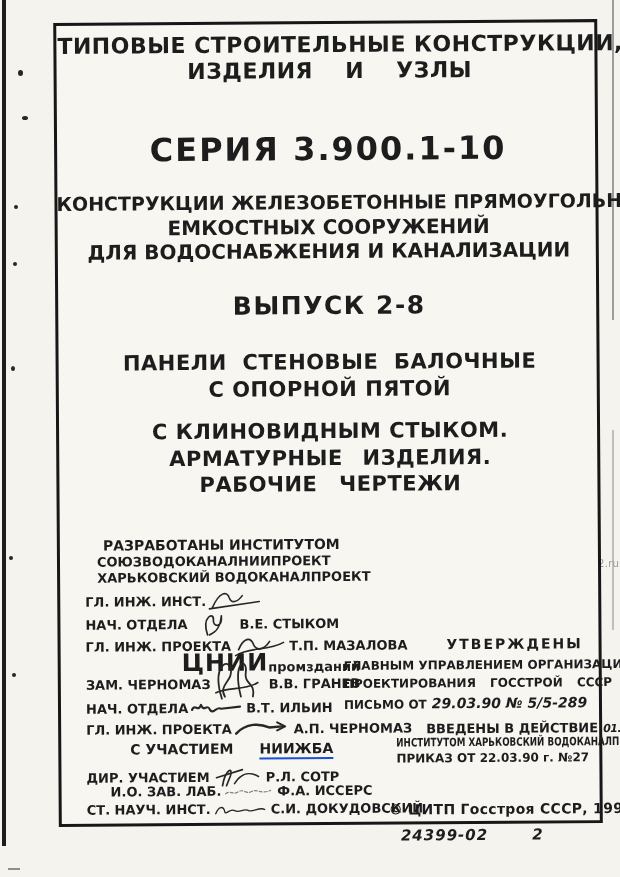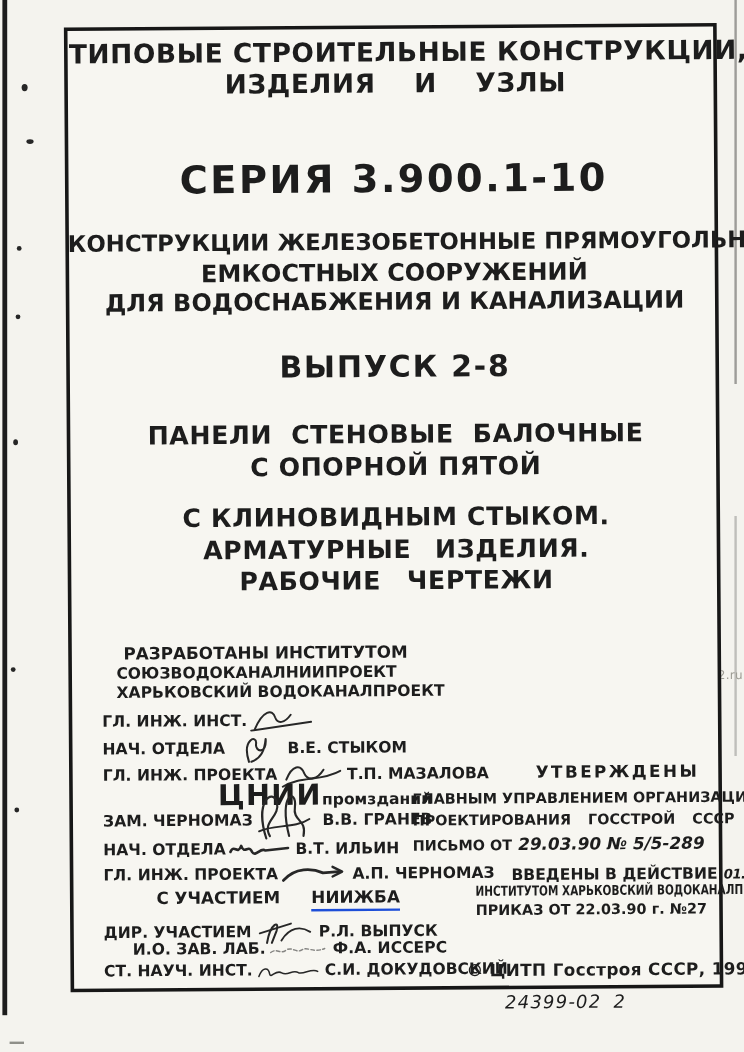--- a/index.html
+++ b/index.html
@@ -31,21 +31,21 @@
   .cnii-h{display:flex;align-items:flex-start;}
   .cnii-main{font-size:24px;font-weight:bold;letter-spacing:1px;}
   .cnii-sub{font-size:13px;font-weight:bold;margin-top:11px;}
   .particip{display:flex;gap:26px;font-size:14px;font-weight:bold;}
   .underl{border-bottom:2px solid #1d4ed8;padding-bottom:1px;}
   .appr-title{font-size:14px;font-weight:bold;letter-spacing:2px;width:170px;text-align:center;}
   .appr-line{font-size:12px;font-weight:bold;}
   .hand{font-style:italic;font-weight:bold;}
   .scalex{transform:scaleX(.76);transform-origin:left center;}
   .copyright{font-size:14px;font-weight:bold;letter-spacing:.3px;}
-  .stamp{font-size:15px;font-weight:normal;font-style:italic;letter-spacing:1px;display:flex;gap:10px;margin-left:20px;}
+  .stamp{font-size:15px;font-weight:bold;font-style:italic;letter-spacing:1px;display:flex;gap:44px;}
   .watermark{position:absolute;left:575px;top:558px;font-size:10px;color:#9d9c94;letter-spacing:.3px;}
   .speck{position:absolute;background:#262626;border-radius:50%;}
 </style>
 </head>
 <body>
 
 <div class="page">
 
   <div class="edge-left"></div>
   <div class="edge-right"></div>
@@ -147,21 +147,21 @@
       <span class="underl">НИИЖБА</span>
     </div>
 
     <div class="cred-row" style="left:84px;top:763px;">
       <span class="role" style="min-width:110px;">ДИР. УЧАСТИЕМ</span>
       <svg width="50" height="26" viewBox="0 0 50 26">
         <path class="sig-stroke" stroke-width="1.7" d="M11,22 C14,5 22,3 19,12 L15,22"></path>
         <path class="sig-stroke" stroke-width="1.6" d="M5,14 L31,6"></path>
         <path class="sig-stroke" stroke-width="1.6" d="M23,20 C30,9 39,8 47,13"></path>
       </svg>
-      <span>Р.Л. ВЫПУСК</span>
+      <span>Р.Л. СОТР</span>
     </div>
     <div class="cred-row" style="left:84px;top:781px;">
       <span class="role" style="min-width:100px;margin-left:24px;">И.О. ЗАВ. ЛАБ.</span>
       <svg width="50" height="18" viewBox="0 0 50 18">
         <path class="sig-stroke" stroke-width="1.2" opacity="0.55" stroke-dasharray="3,2" d="M2,12 C7,8 10,14 15,10 C20,7 23,13 28,10 C33,7 37,13 47,9"></path>
       </svg>
       <span>Ф.А. ИССЕРС</span>
     </div>
     <div class="cred-row" style="left:84px;top:799px;">
       <span class="role" style="min-width:114px;">СТ. НАУЧ. ИНСТ.</span>

